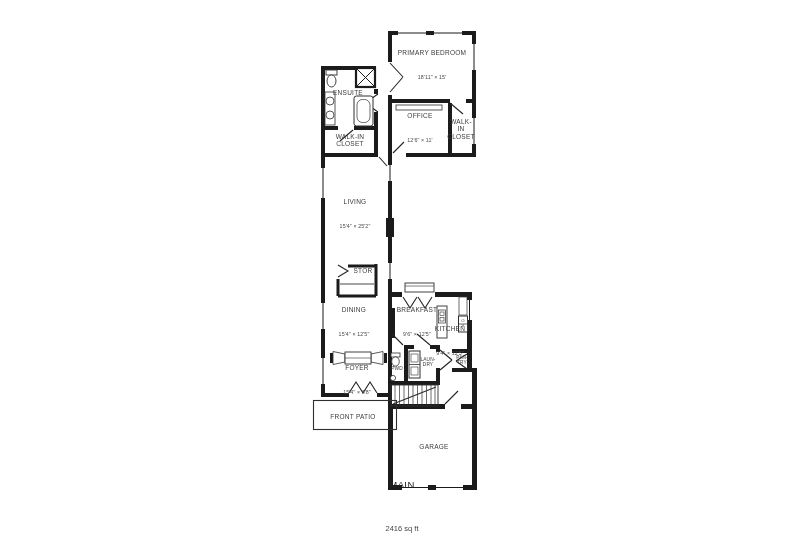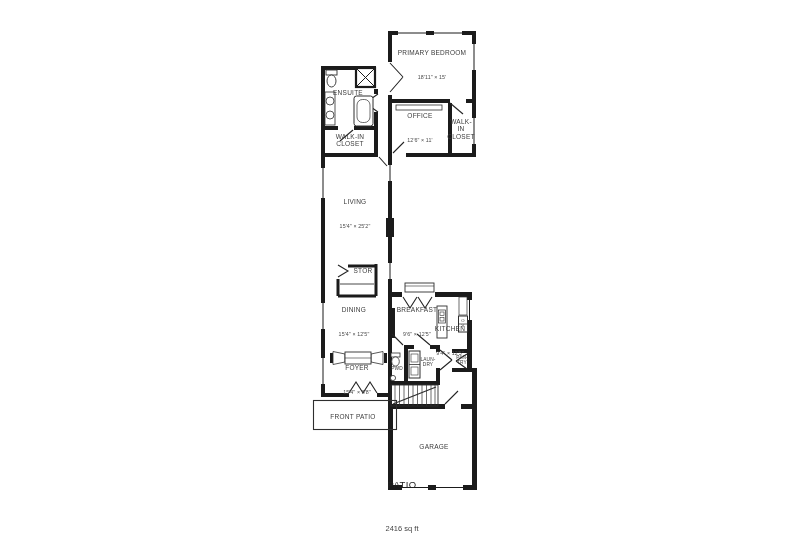--- a/index.html
+++ b/index.html
@@ -282,17 +282,17 @@
   <div class="lbl" style="left:357px;top:380px">
     <div class="room-name">FOYER</div>
     <div class="room-dims">15'4" × 8'8"</div>
   </div>
 
   <div class="lbl room-name" style="left:353px;top:417px">FRONT PATIO</div>
 
   <div class="lbl room-name" style="left:434px;top:447px">GARAGE</div>
 
   <div class="lbl" style="left:402px;top:507px">
-    <div class="main-label">PATIO</div>
+    <div class="main-label">MAIN</div>
     <div class="area-label">2416 sq ft</div>
   </div>
 
 </div>
 
 </body></html>

